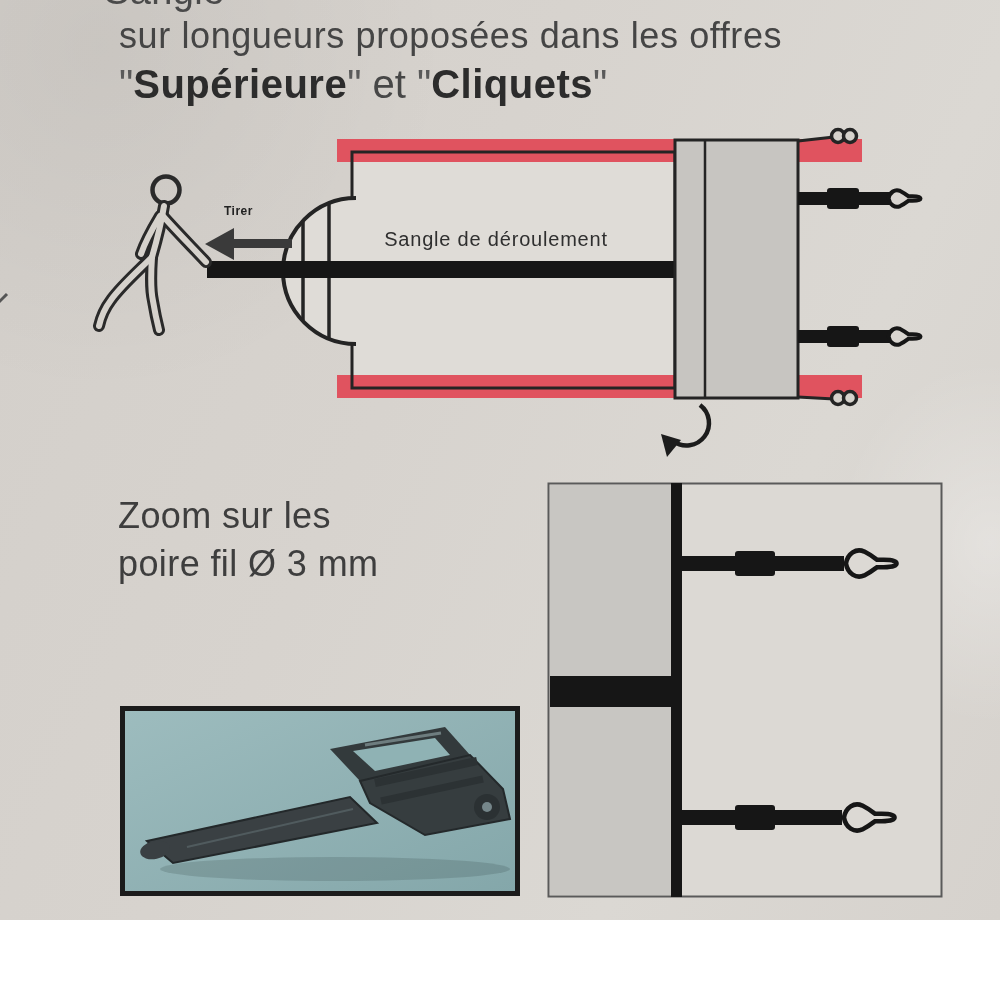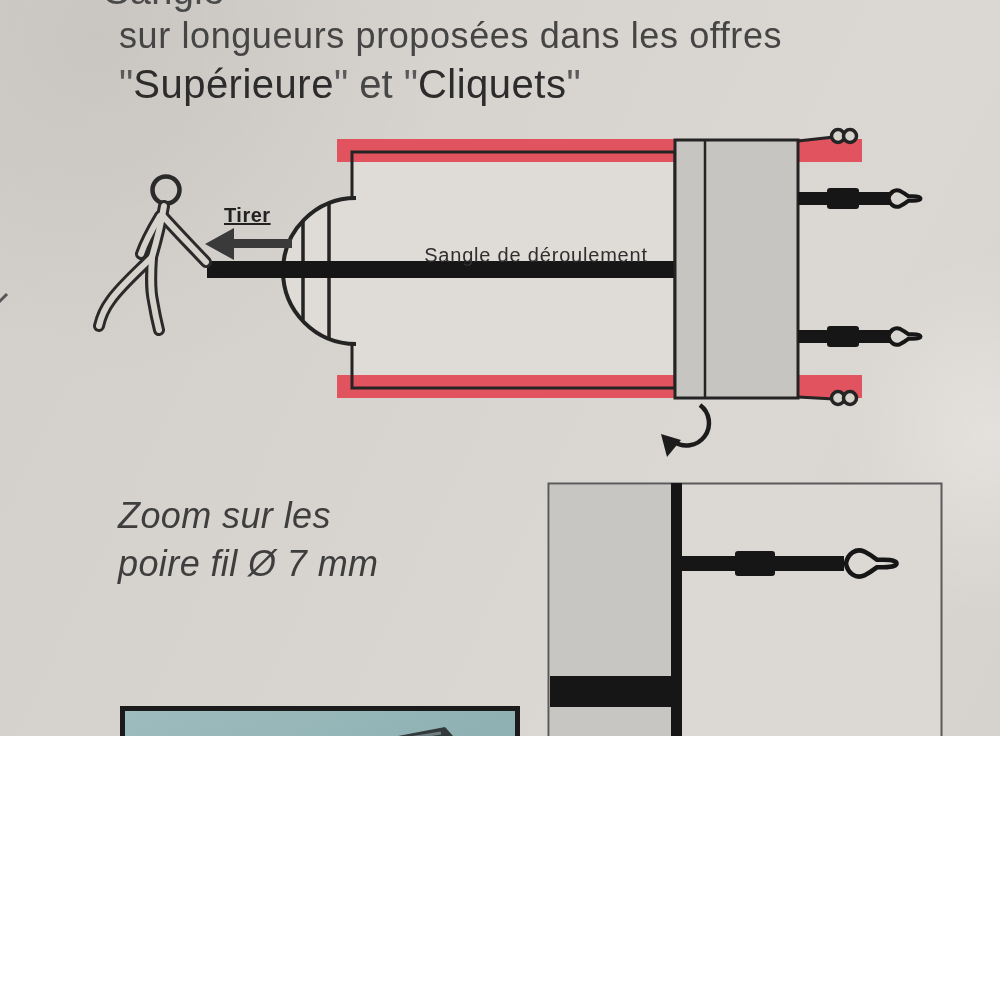--- a/index.html
+++ b/index.html
@@ -1,39 +1,39 @@
 <!DOCTYPE html>
 <html><head>
 <meta charset="utf-8">
 <style>
   html,body{margin:0;padding:0;}
   .page{
     position:relative;
-    width:1000px;height:736px;
+    width:1000px;height:920px;
     overflow:hidden;
     font-family:"Liberation Sans", sans-serif;
     background:
       radial-gradient(220px 260px at 99% 59%, rgba(255,255,255,0.30), rgba(255,255,255,0) 70%),
       radial-gradient(500px 500px at 10% 5%, rgba(0,0,0,0.05), rgba(0,0,0,0) 70%),
       linear-gradient(115deg,#d3cfca 0%,#d7d3ce 40%,#dbd8d3 72%,#d6d2cd 100%);
     color:#3f3f3f;
   }
   .abs{position:absolute;}
   svg{display:block;}
   
   .h-frag{left:104px; top:-30px; font-size:38px; color:#4a4a4a; letter-spacing:0.4px;}
   .h-line1{left:119px; top:15px; font-size:36px; color:#454545; letter-spacing:0.6px; white-space:nowrap;}
   .h-line2{left:119px; top:62px; font-size:40px; color:#474747; white-space:nowrap;}
-  .h-line2 b{font-weight:normal; color:#2c2c2c; letter-spacing:0.5px;}
+  .h-line2 b{font-weight:bold; color:#2c2c2c; letter-spacing:0.5px;}
   .h-line2 .q{color:#5a5a5a; font-weight:400;}
   
-  .lbl-tirer{left:224px; top:204px; font-size:20px; font-weight:bold; color:#222; letter-spacing:0.5px;text-decoration:underline;}
-  .lbl-strap{left:412px; top:228px; width:248px; text-align:center; font-size:20px; color:#2f2f2f; letter-spacing:0.8px; white-space:nowrap;margin-top:16px;}
+  .lbl-tirer{left:224px; top:204px; font-size:12px; font-weight:bold; color:#222; letter-spacing:0.5px;}
+  .lbl-strap{left:372px; top:228px; width:248px; text-align:center; font-size:20px; color:#2f2f2f; letter-spacing:0.8px; white-space:nowrap;}
   
-  .caption{left:118px; top:492px; font-size:36px; line-height:48px; color:#3e3e3e; letter-spacing:0.4px;font-style:italic;}
+  .caption{left:118px; top:492px; font-size:36px; line-height:48px; color:#3e3e3e; letter-spacing:0.4px;}
   .caption div{white-space:nowrap;}
   
   .photo{left:120px; top:706px; width:390px; height:180px; border:5px solid #1b1b1b; background:#8fb2b4;}
   
   .bottom-line{left:104px; top:979px; font-size:36px; color:#4a4a4a; letter-spacing:0.4px; white-space:nowrap;}
   .bottom-line .dash{margin-right:16px;}
   .overlay{left:0; top:0;}
 </style>
 </head>
 <body>
@@ -137,21 +137,21 @@
 
   <div class="abs h-frag">Sangle</div>
   <div class="abs h-line1">sur longueurs proposées dans les offres</div>
   <div class="abs h-line2"><span class="q">"</span><b>Supérieure</b><span class="q">"</span><span> et </span><span class="q">"</span><b>Cliquets</b><span class="q">"</span></div>
 
   <div class="abs lbl-tirer">Tirer</div>
   <div class="abs lbl-strap">Sangle de déroulement</div>
 
   <div class="abs caption">
     <div>Zoom sur les</div>
-    <div>poire fil Ø 7 mm</div>
+    <div>poire fil Ø 3 mm</div>
   </div>
 
   <div class="abs photo">
     <svg width="390" height="180" viewBox="0 0 390 180">
       <defs>
         <linearGradient id="tealbg" x1="0" y1="0" x2="1" y2="1">
           <stop offset="0" stop-color="#9dbcbe"></stop>
           <stop offset="1" stop-color="#84a7aa"></stop>
         </linearGradient>
       </defs>

